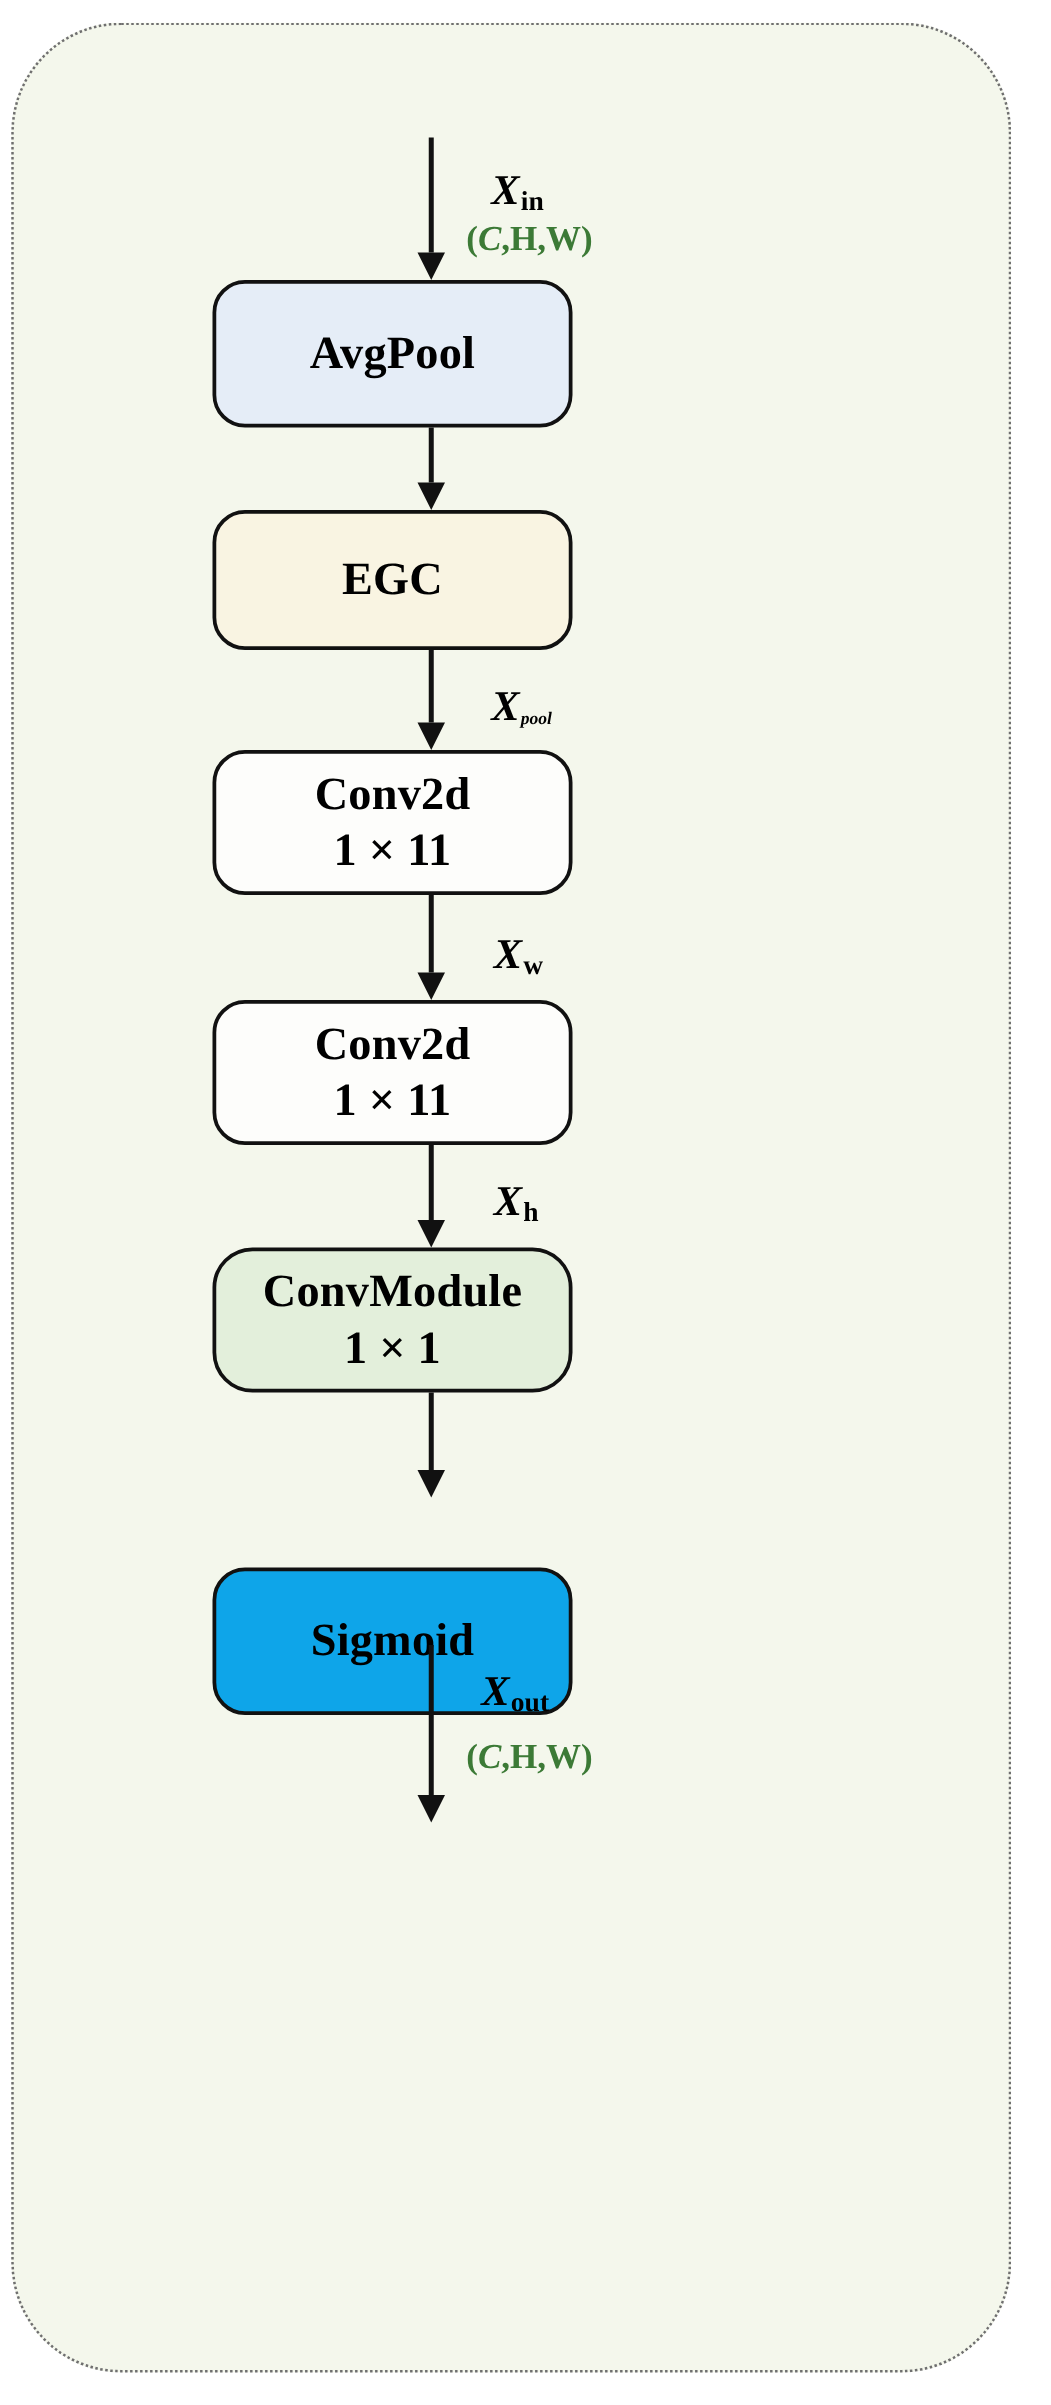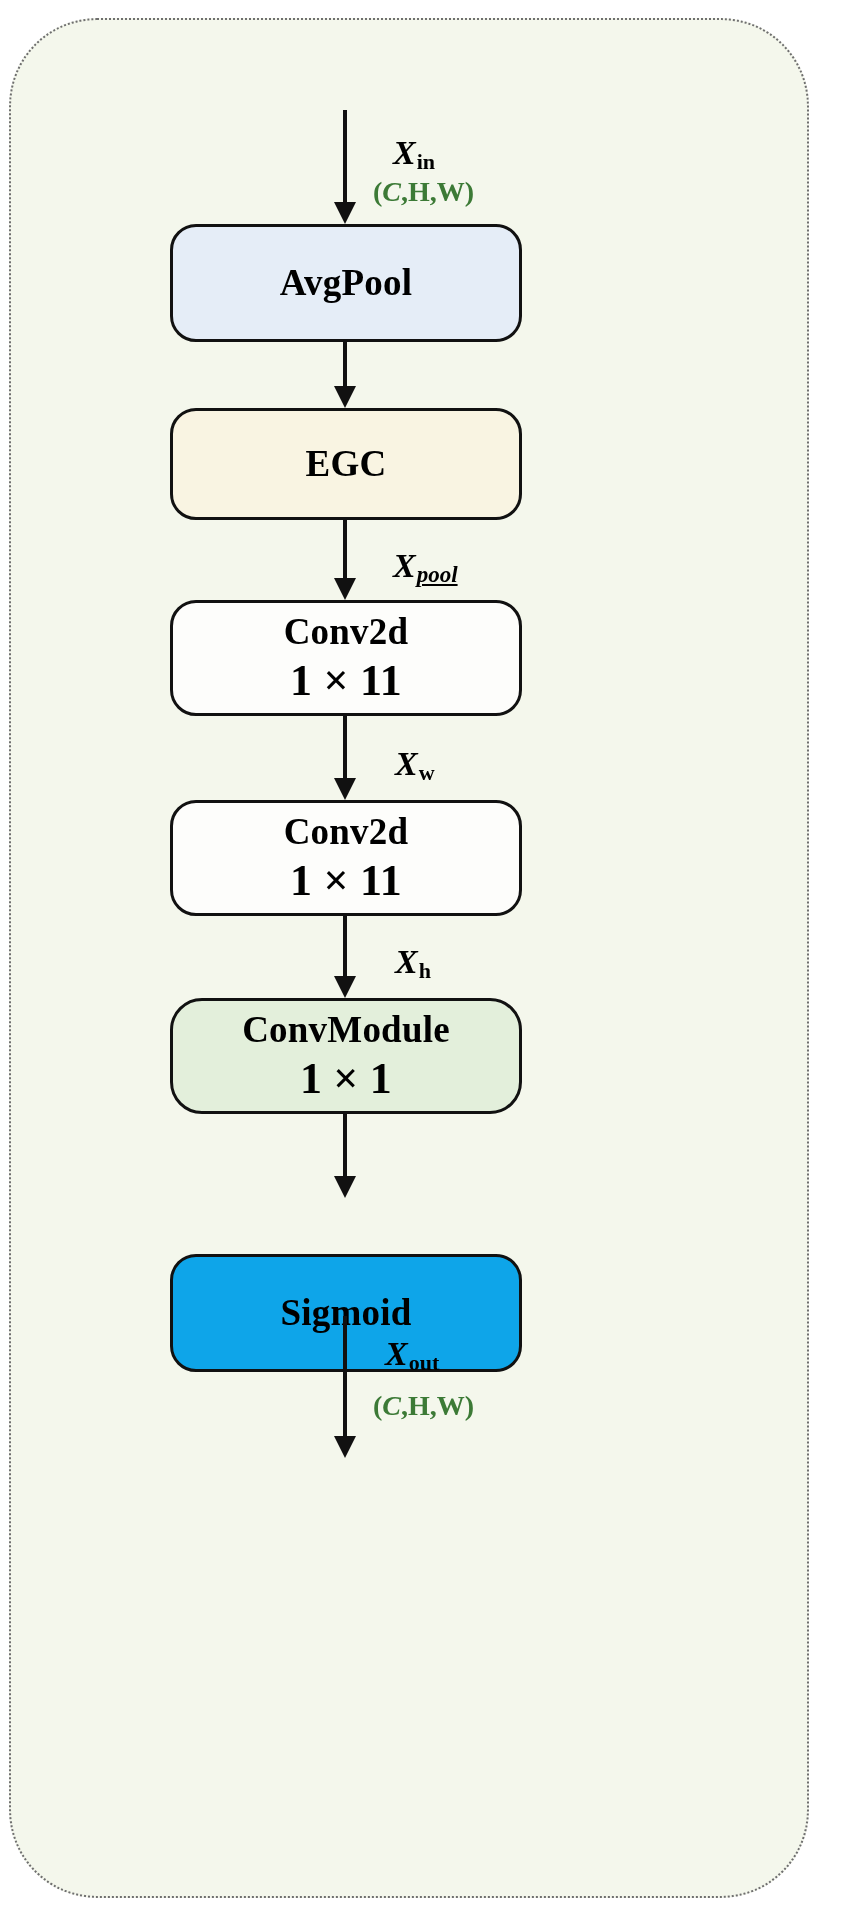--- a/index.html
+++ b/index.html
@@ -40,35 +40,35 @@
     left: 0;
     top: 0;
     width: 841px;
     height: 1924px;
   }
 
   
   .node {
     position: absolute;
     left: 170px;
-    width: 352px;
+    width: 288px;
     box-sizing: border-box;
     border: 3px solid #111111;
     border-radius: 26px;
     display: flex;
     flex-direction: column;
     align-items: center;
     justify-content: center;
     font-weight: bold;
     color: #000000;
     line-height: 1.12;
     letter-spacing: 0.2px;
   }
   .node .line1 { font-size: 37px; }
-  .node .line2 { font-size: 44px; margin-top: 4px; }
+  .node .line2 { font-size: 37px; margin-top: 4px; }
 
   .node-avgpool   { top: 224px;  height: 118px; background: #e5edf7; }
   .node-egc       { top: 408px;  height: 112px; background: #f9f4e2; align-items: center; }
   .node-conv-w    { top: 600px;  height: 116px; background: #fdfdfb; }
   .node-conv-h    { top: 800px;  height: 116px; background: #fdfdfb; }
   .node-convmod   { top: 998px;  height: 116px; background: #e3efdb; border-radius: 32px; }
   .node-sigmoid   { top: 1254px; height: 118px; background: #0ea5e9; }
 
   
   .arrow {
@@ -134,25 +134,24 @@
     font-style: italic;
     font-size: 34px;
   }
   .tensor-label .sub {
     font-size: 22px;
     vertical-align: -0.22em;
     font-style: normal;
     margin-left: 1px;
   }
   .tensor-label .sub-it {
-    font-size: 23px;
+    font-size: 14px;
     vertical-align: -0.22em;
     font-style: italic;
     margin-left: 1px;
-    text-decoration: underline;
   }
 
   .shape-label {
     position: absolute;
     font-size: 28px;
     font-weight: bold;
     color: #3c7a36;
     white-space: nowrap;
   }
   .shape-label .it { font-style: italic; }

